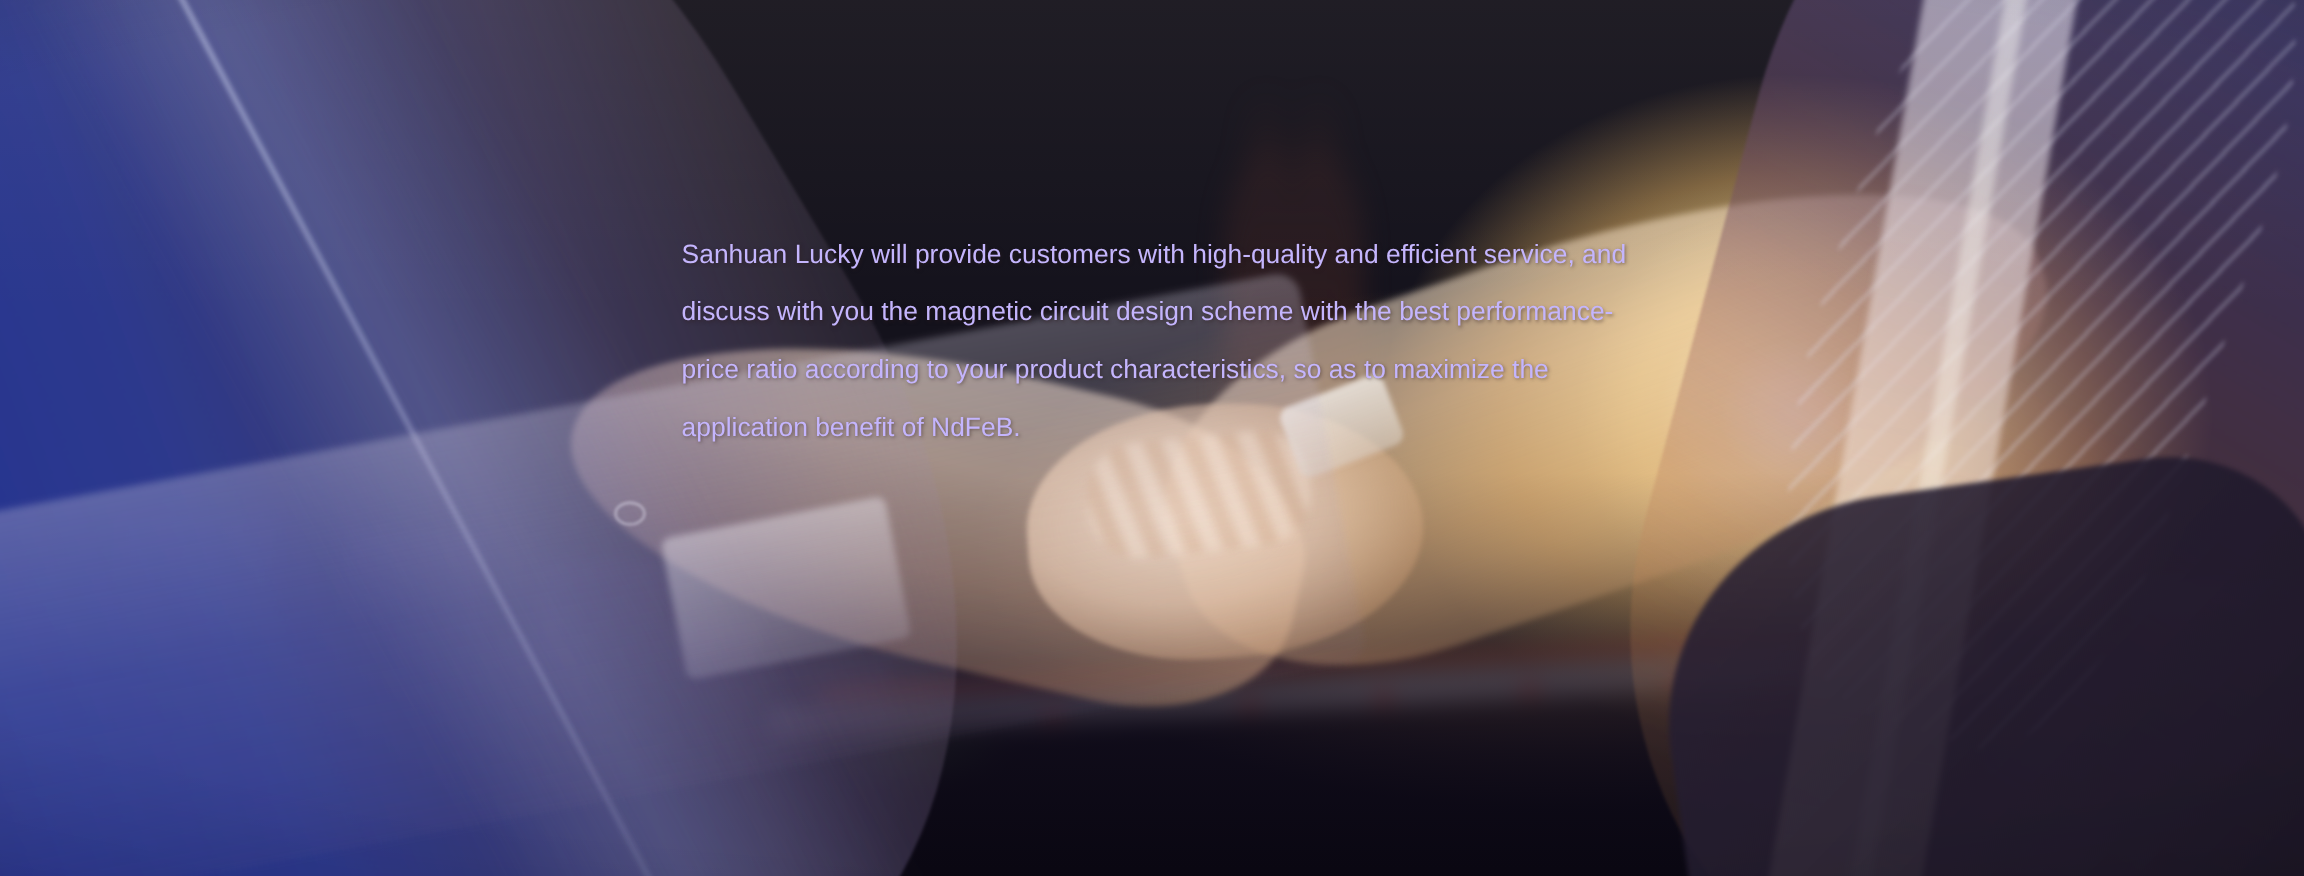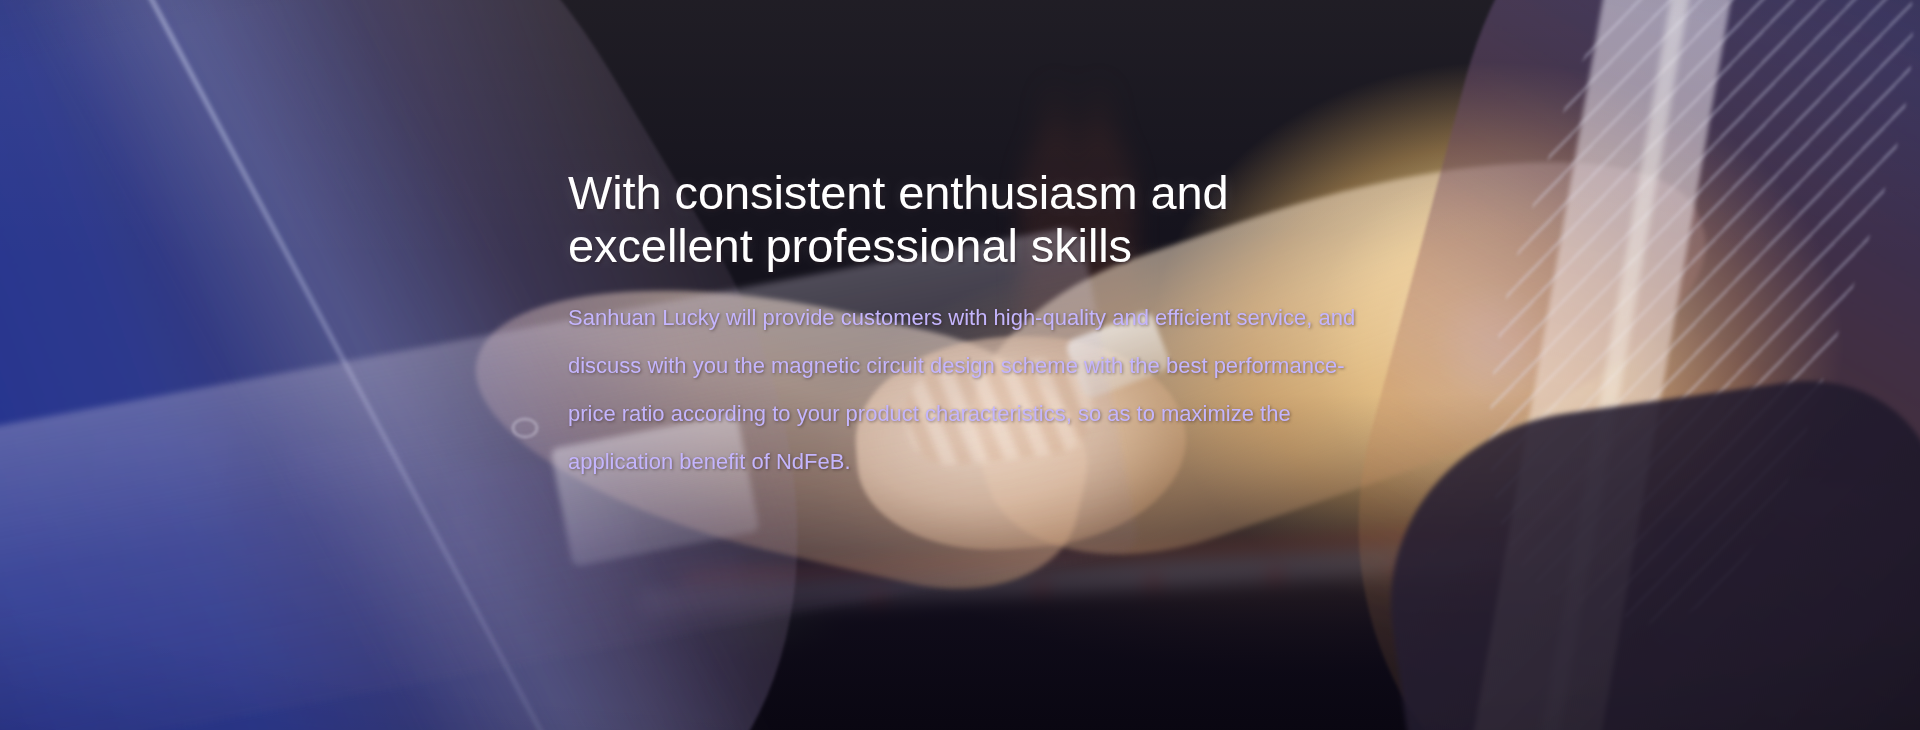--- a/index.html
+++ b/index.html
@@ -322,18 +322,16 @@
   <div class="suitR"></div>
   <div class="pinstripes"></div>
   <div class="lapel"></div>
   <div class="lapel-hi"></div>
   <div class="sleeveR"></div>
 
   <div class="layer lift"></div>
   <div class="layer grade"></div>
 
   <div class="copy">
-    <div class="headline">With consistent enthusiasm and
-excellent professional skills</div>
     <div class="body">Sanhuan Lucky will provide customers with high-quality and efficient service, and discuss with you the magnetic circuit design scheme with the best performance-price ratio according to your product characteristics, so as to maximize the application benefit of NdFeB.</div>
   </div>
 
 </div>
 
 </body></html>

